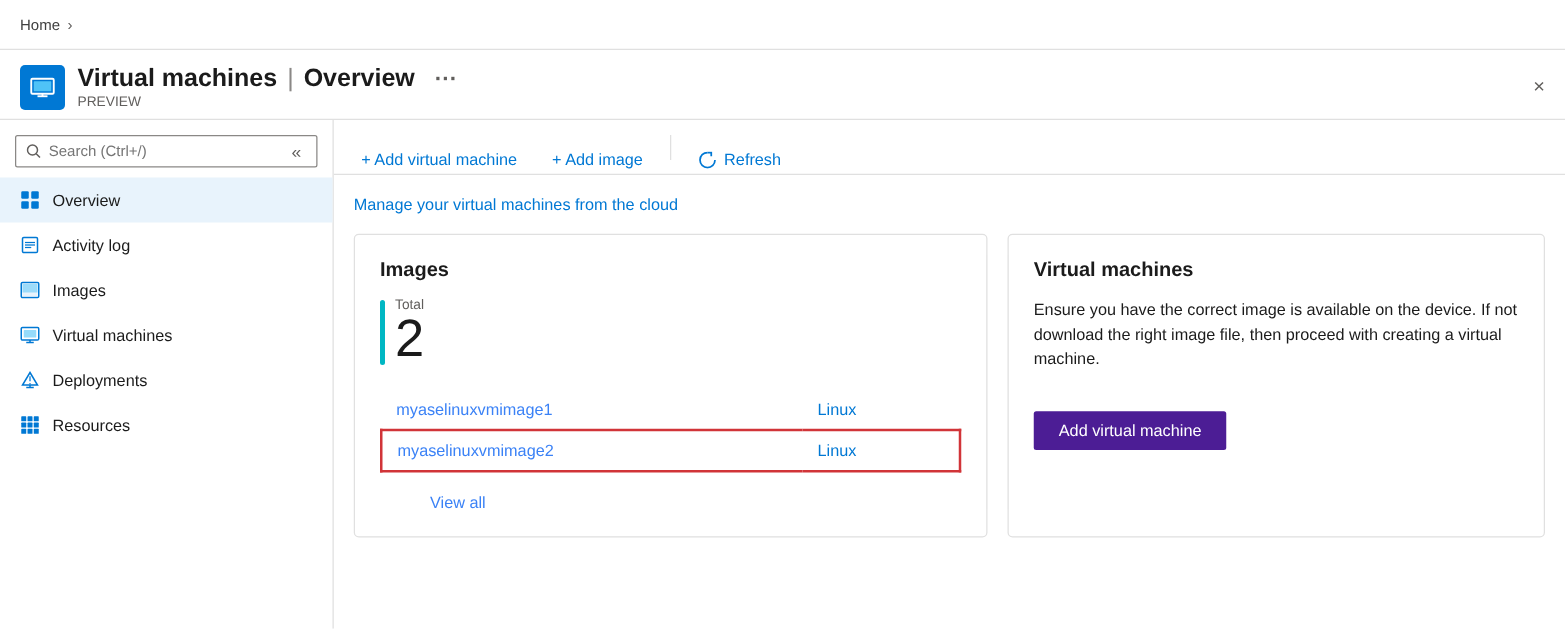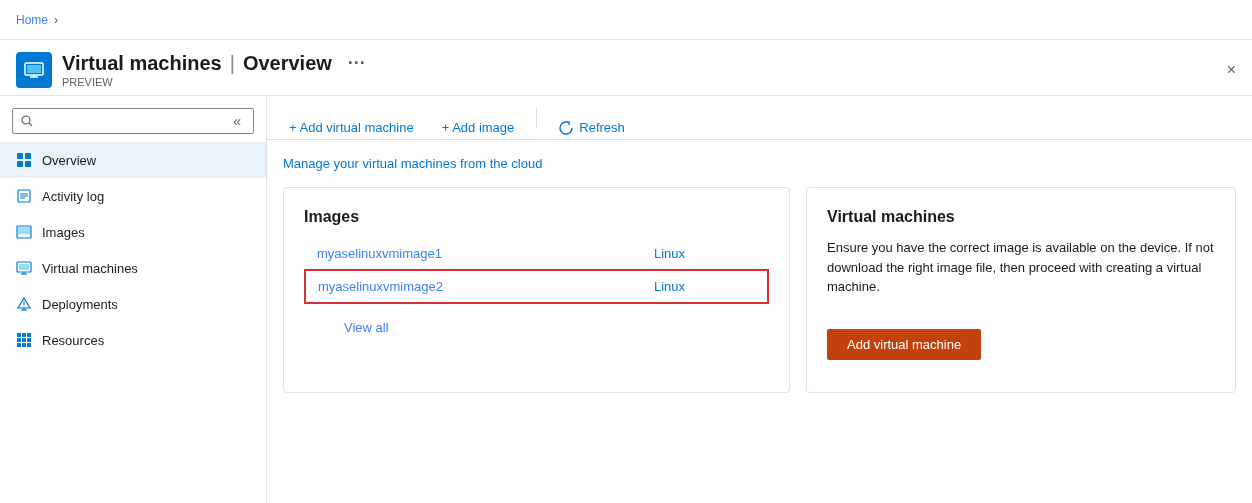--- a/index.html
+++ b/index.html
@@ -93,36 +93,36 @@
     }
 
     
     .vm-card {
       background: #fff; border: 1px solid #e0e0e0; border-radius: 4px;
       padding: 20px; width: 430px; flex-shrink: 0;
     }
     .vm-card-title { font-size: 16px; font-weight: 600; margin-bottom: 12px; color: #1b1b1b; }
     .vm-desc { font-size: 13px; color: #1b1b1b; line-height: 1.5; margin-bottom: 32px; }
     .add-vm-btn {
-      background: #c2410c; color: #fff; border: none; border-radius: 2px;
+      background: #4c1d95; color: #fff; border: none; border-radius: 2px;
       padding: 8px 20px; font-size: 13px; cursor: pointer; display: block; margin-bottom: 12px;
     }
     .steps-link { color: #0078d4; font-size: 13px; text-decoration: none; cursor: pointer; }
 
     
     .img-row-highlighted {
       border: 2px solid #d13438;
     }
   </style>
 </head>
 <body>
 
 <div class="top-bar">
   <div class="breadcrumb">
-    <a style="color:#3b82f6;text-decoration:none;cursor:pointer;">Home</a>
+    <a style="color:#404040;text-decoration:none;cursor:pointer;">Home</a>
     <span>›</span>
   </div>
 </div>
 
 <div class="header">
   <div class="header-icon">
     <svg width="20" height="20" viewBox="0 0 20 20" xmlns="http://www.w3.org/2000/svg">
       <rect x="1" y="3" width="18" height="12" rx="1" fill="none" stroke="#fff" stroke-width="1.5"></rect>
       <rect x="3" y="5" width="14" height="8" rx="0.5" fill="#4fc3f7"></rect>
       <line x1="6" y1="17" x2="14" y2="17" stroke="#fff" stroke-width="1.5"></line>
@@ -142,20 +142,21 @@
 </div>
 
 <div class="main">
 
   <div class="sidebar">
     <div class="search-box">
       <svg width="12" height="12" viewBox="0 0 12 12">
         <circle cx="5" cy="5" r="4" fill="none" stroke="#605e5c" stroke-width="1.2"></circle>
         <line x1="8" y1="8" x2="11" y2="11" stroke="#605e5c" stroke-width="1.2"></line>
       </svg>
+      <input type="text" placeholder="Search (Ctrl+/)" style="">
       <button class="collapse-btn">«</button>
     </div>
 
     <div class="nav-item active">
       <div class="nav-icon">
         <svg width="16" height="16" viewBox="0 0 16 16">
           <rect x="1" y="1" width="6" height="6" rx="1" fill="#0078d4"></rect>
           <rect x="9" y="1" width="6" height="6" rx="1" fill="#0078d4"></rect>
           <rect x="1" y="9" width="6" height="6" rx="1" fill="#0078d4"></rect>
           <rect x="9" y="9" width="6" height="6" rx="1" fill="#0078d4"></rect>
@@ -245,20 +246,27 @@
       </button>
     </div>
 
     <div class="content-body">
       <p class="subtitle">Manage your virtual machines from the cloud</p>
 
       <div class="cards-row">
 
         <div class="card">
           <div class="card-title">Images</div>
+          <div class="total-count-row">
+            <div class="count-bar"></div>
+            <div class="count-block">
+              <span class="total-label">Total</span>
+              <span class="count-num">2</span>
+            </div>
+          </div>
 
           <table class="image-list">
             <tbody>
               <tr class="image-row">
                 <td>myaselinuxvmimage1</td>
                 <td class="type">Linux</td>
               </tr>
               <tr class="image-row img-row-highlighted">
                 <td>myaselinuxvmimage2</td>
                 <td class="type">Linux</td>

